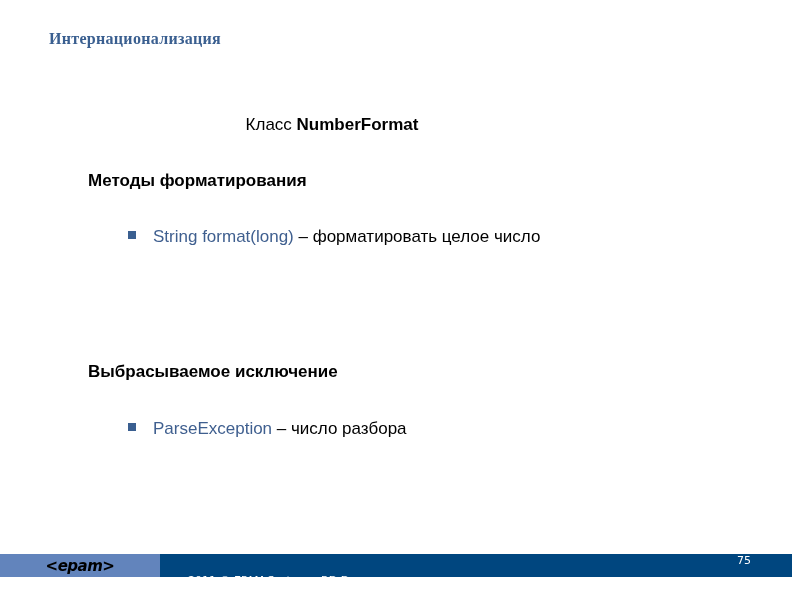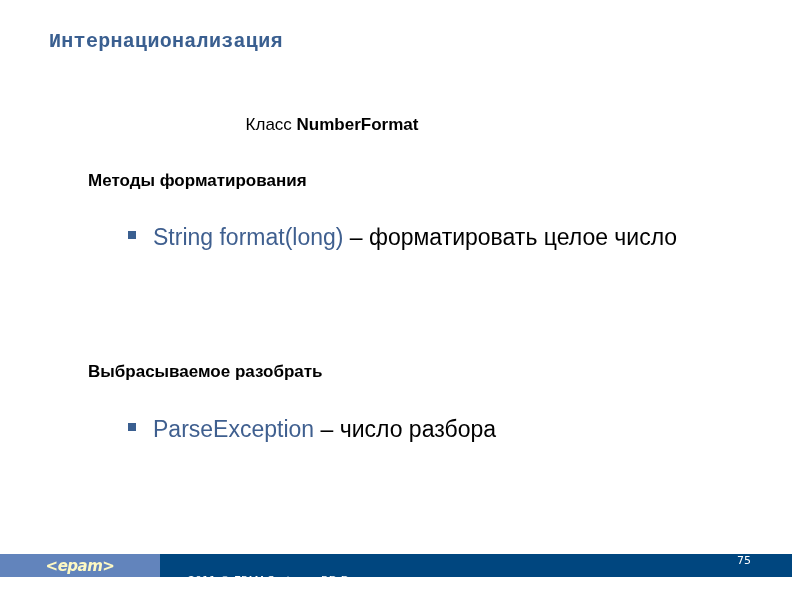--- a/index.html
+++ b/index.html
@@ -1,29 +1,29 @@
 <!DOCTYPE html>
 <html><head>
 <meta charset="utf-8">
 <style>
   html, body { margin: 0; padding: 0; }
   body { width: 800px; height: 600px; background: #ffffff; position: relative; overflow: hidden;
          font-family: "Liberation Sans", sans-serif; color: #000; }
-  .slide-title { position: absolute; left: 49px; top: 30px; font-family: Liberation Mono, monospace;
-                 font-weight: bold; font-size: 20px; color: #3a5f90; letter-spacing: 0.3px; }
+  .slide-title { position: absolute; left: 49px; top: 30px; font-family: Liberation Serif, serif;
+                 font-weight: bold; font-size: 16px; color: #3a5f90; letter-spacing: 0.3px; }
   .subtitle { position: absolute; left: 0; width: 664px; top: 115px; text-align: center; font-size: 17px; }
   .subtitle b { font-weight: bold; }
   .section-heading { position: absolute; left: 88px; font-weight: bold; font-size: 17px; }
   .bullets { position: absolute; left: 128px; width: 584px; margin: 0; padding: 0; list-style: none; }
-  .bullet { position: relative; padding-left: 25px; font-size: 23px; line-height: 22px; margin-bottom: 6px; text-align: justify; }
+  .bullet { position: relative; padding-left: 25px; font-size: 17px; line-height: 22px; margin-bottom: 6px; text-align: justify; }
   .bullet-marker { position: absolute; left: 0; top: 5px; width: 8px; height: 8px; background: #3a5f90; }
   .code { color: #3f5f8f; }
   .footer { position: absolute; left: 0; top: 554px; width: 792px; height: 23px; display: flex; }
   .footer-logo { width: 160px; background: #6284bc; display: flex; align-items: center; justify-content: center;
-                 color: #fef9c3; font-family: "DejaVu Sans", sans-serif; font-weight: bold; font-style: italic; font-size: 15px; letter-spacing: -0.5px; }
+                 color: #000000; font-family: "DejaVu Sans", sans-serif; font-weight: bold; font-style: italic; font-size: 15px; letter-spacing: -0.5px; }
   .footer-bar { flex: 1; background: #00467f; position: relative; color: #fff; font-family: "DejaVu Sans", sans-serif; font-size: 11px; }
   .footer-copy { position: absolute; left: 28px; top: 20px; }
   .footer-page { position: absolute; right: 41px; top: 0px; }
 </style>
 </head>
 <body>
 
 <div>
   <div class="slide-title">Интернационализация</div>
 
@@ -33,21 +33,21 @@
 
   <div class="section-heading" style="top:171px;">Методы форматирования</div>
 
   <ul class="bullets" style="top:226px;">
     <li class="bullet">
       <span class="bullet-marker"></span>
       <span class="code">String format(long)</span><span> – форматировать целое число</span>
     </li>
   </ul>
 
-  <div class="section-heading" style="top:362px;">Выбрасываемое разобрать</div>
+  <div class="section-heading" style="top:362px;">Выбрасываемое исключение</div>
 
   <ul class="bullets" style="top:418px;">
     <li class="bullet">
       <span class="bullet-marker"></span>
       <span class="code">ParseException</span><span> – число разбора</span>
     </li>
   </ul>
 </div>
 
 <div class="footer">

